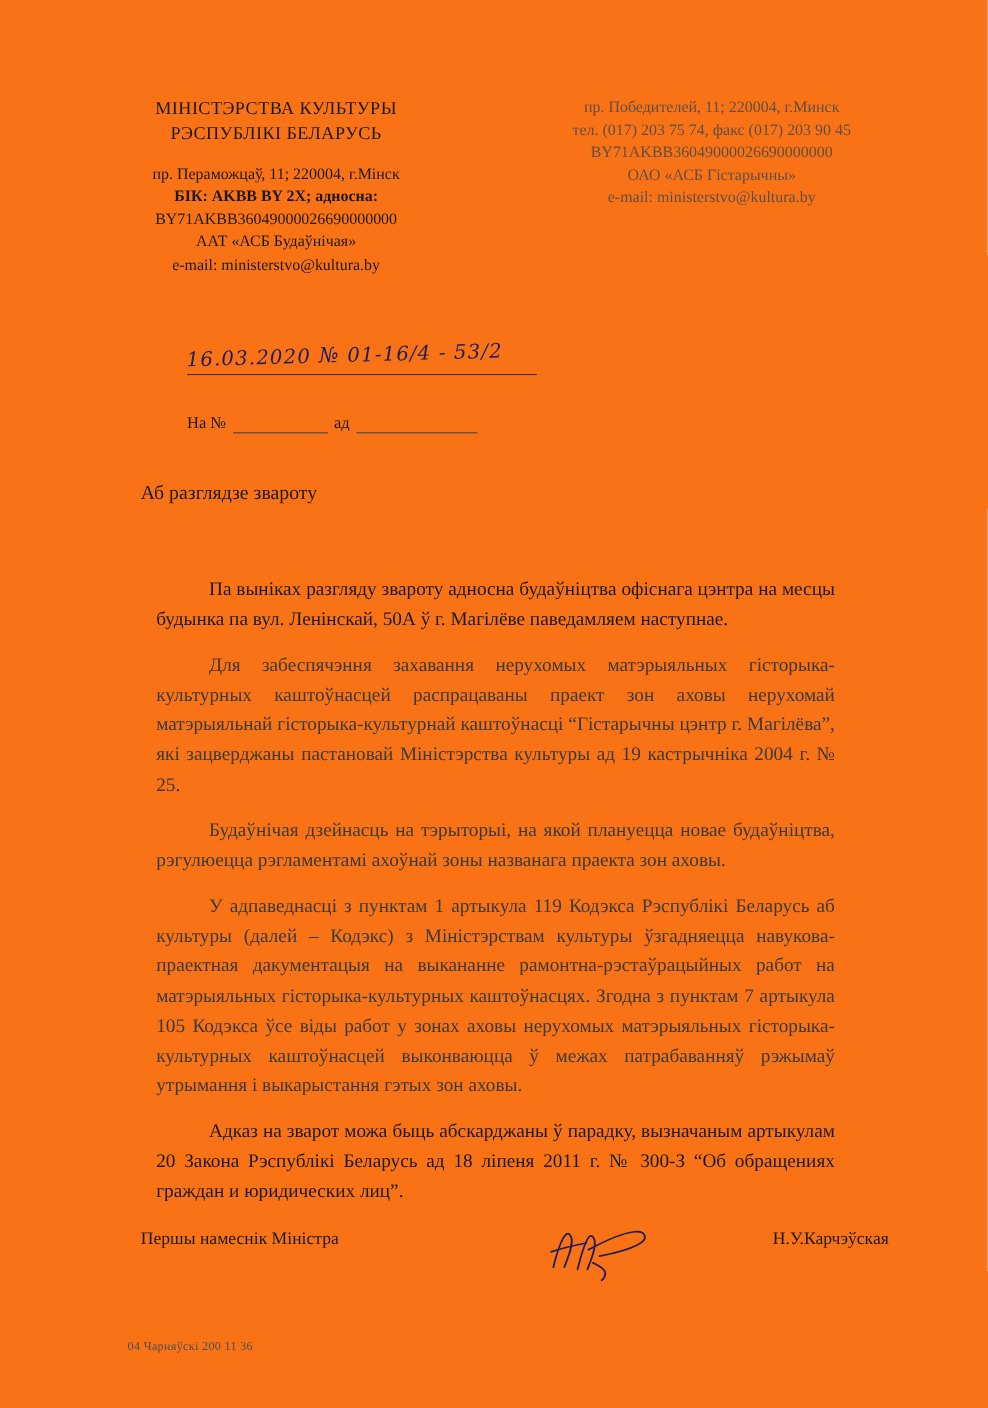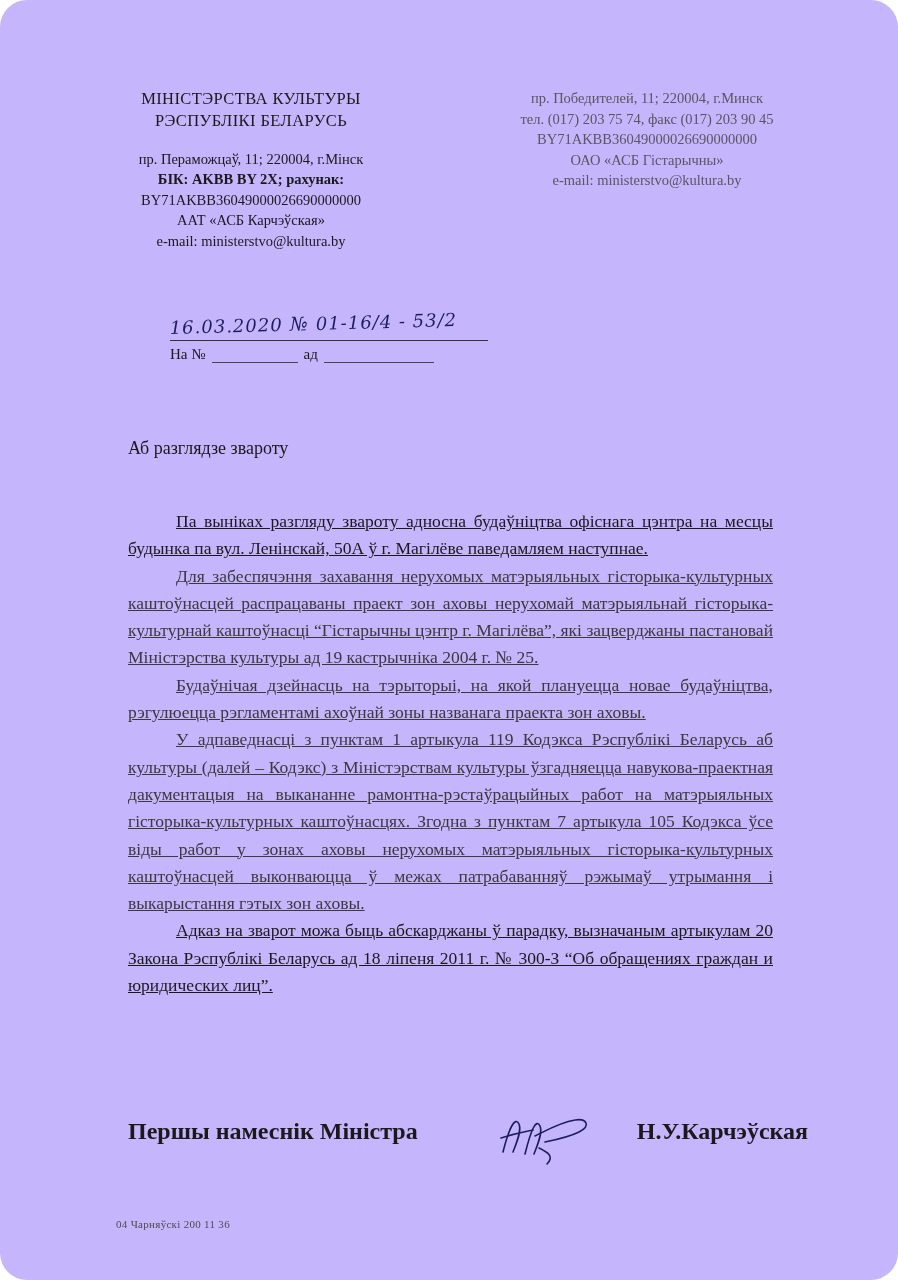--- a/index.html
+++ b/index.html
@@ -13,22 +13,21 @@
     font-family: "Liberation Serif", serif;
     color: #1a1a1a;
     position: relative;
     overflow: hidden;
   }
   .page {
     position: absolute;
     inset: 0;
     width: 898px;
     height: 1280px;
-    background: #c4b5fd;
-    border-radius: 27px;
+    background: #f97316;
   }
 
   
   .letterhead {
     position: absolute;
     top: 88px;
     left: 0;
     width: 898px;
     display: flex;
     justify-content: center;
@@ -80,21 +79,21 @@
     width: 318px;
     margin-top: 2px;
   }
   .refline2 {
     margin-top: 5px;
     font-size: 15px;
     display: flex;
     align-items: flex-end;
     gap: 6px;
   }
-  .refline2 .lbl { white-space: nowrap; }
+  .refline2 .lbl { white-space: nowrap; margin-top: 31px; }
   .refline2 .fill {
     border-bottom: 1px solid #444;
     flex: 0 0 auto;
   }
   .fill-a { width: 86px; }
   .fill-b { width: 110px; }
 
   
   .subject {
     position: absolute;
@@ -107,37 +106,35 @@
   .body {
     position: absolute;
     top: 508px;
     left: 128px;
     width: 645px;
     font-size: 17.5px;
     line-height: 1.56;
     text-align: justify;
   }
   .body p {
-    margin: 0;
+    margin: 14px;
     text-indent: 48px;
-    text-decoration: underline;
   }
   .body p.faint { color: #3a3a3a; }
 
   
   .sigrow {
     position: absolute;
     top: 1118px;
     left: 128px;
     width: 680px;
     display: flex;
     justify-content: space-between;
     align-items: center;
-    font-size: 24px;
-    font-weight: bold;
+    font-size: 16px;
   }
   .sig-name { white-space: nowrap; }
   .sig-mark {
     position: absolute;
     top: 1108px;
     left: 495px;
     width: 120px;
     height: 60px;
   }
   .sig-mark svg { display: block; }
@@ -156,23 +153,23 @@
 <body>
 
 <div class="page">
 
   <div class="letterhead">
     <div class="lh-col be">
       <div class="lh-title">МІНІСТЭРСТВА КУЛЬТУРЫ
 РЭСПУБЛІКІ БЕЛАРУСЬ</div>
       <div class="lh-body">
         <div>пр. Пераможцаў, 11; 220004, г.Мінск</div>
-        <div class="b">БІК: AKBB BY 2X; рахунак:</div>
+        <div class="b">БІК: AKBB BY 2X; адносна:</div>
         <div>BY71AKBB36049000026690000000</div>
-        <div>ААТ «АСБ Карчэўская»</div>
+        <div>ААТ «АСБ Будаўнічая»</div>
         <div>e-mail: ministerstvo@kultura.by</div>
       </div>
     </div>
     <div class="lh-col ru">
       <div class="lh-body">
         <div>пр. Победителей, 11; 220004, г.Минск</div>
         <div>тел. (017) 203 75 74, факс (017) 203 90 45</div>
         <div>BY71AKBB36049000026690000000</div>
         <div>ОАО «АСБ Гістарычны»</div>
         <div>e-mail: ministerstvo@kultura.by</div>

